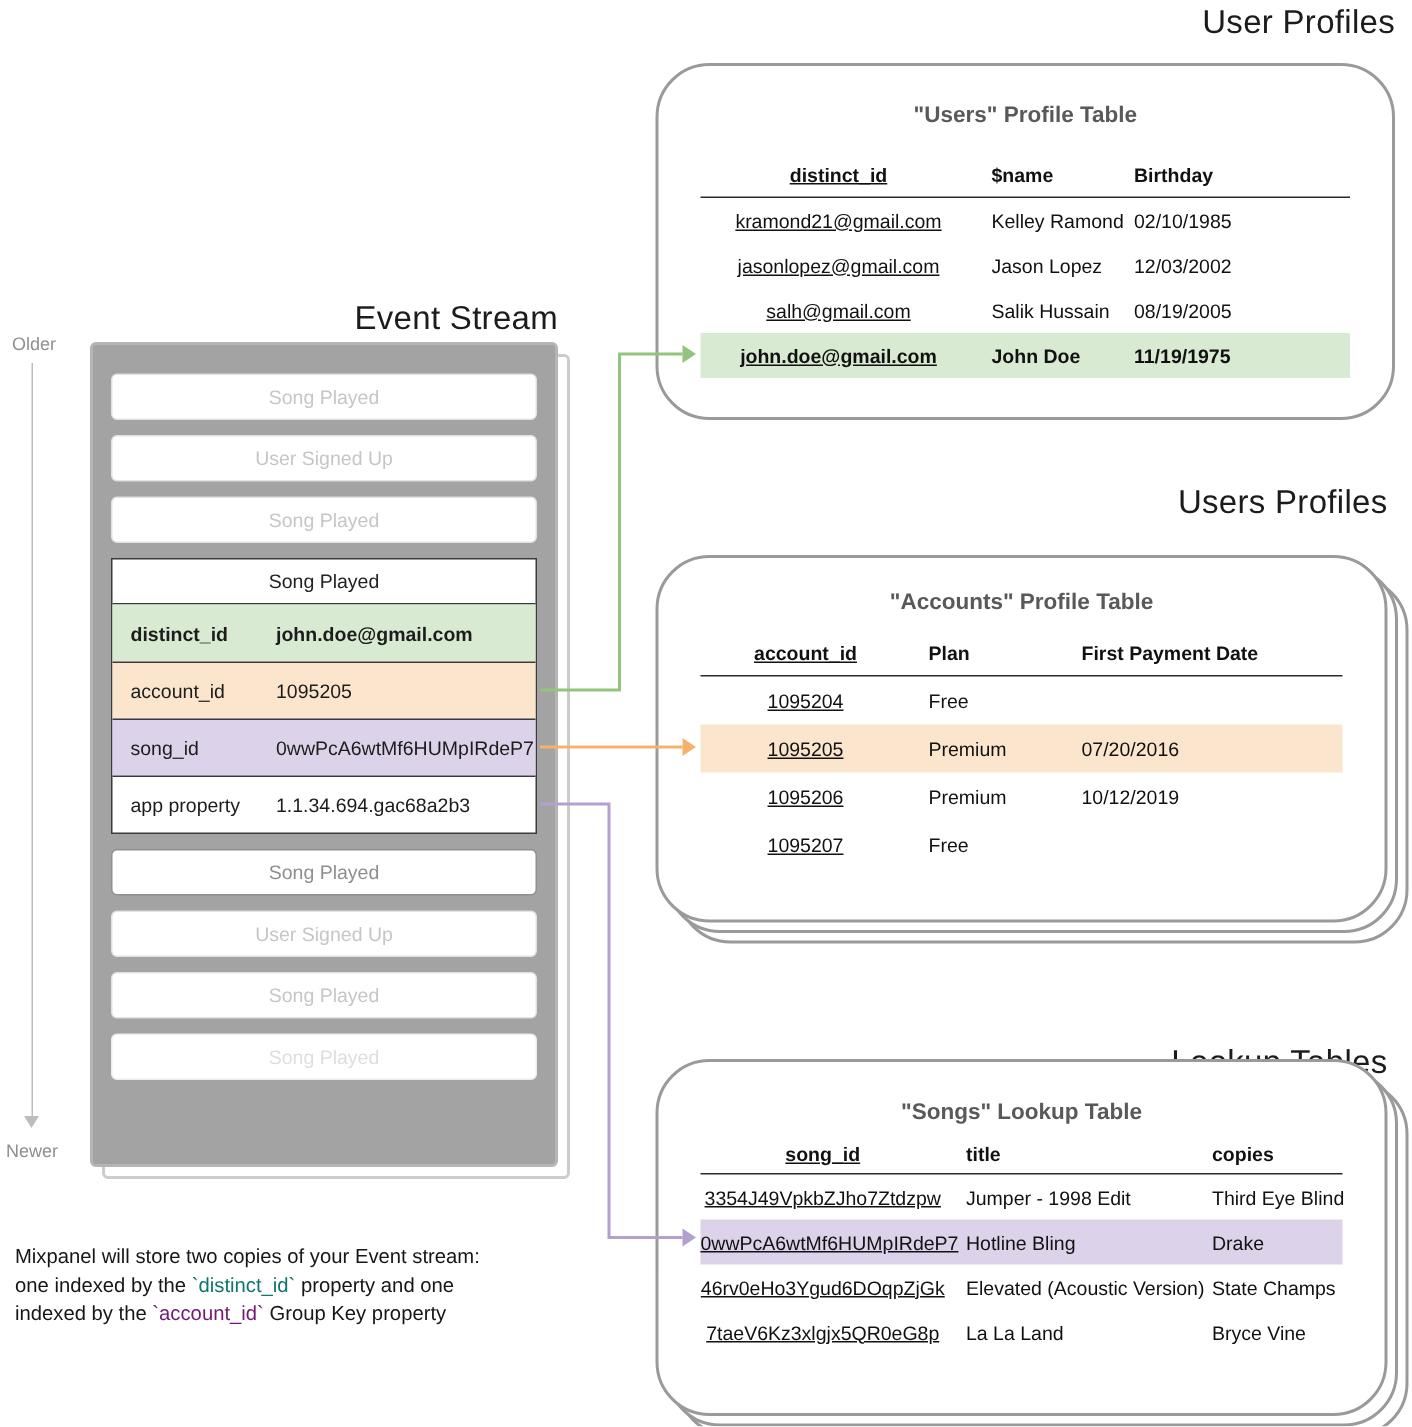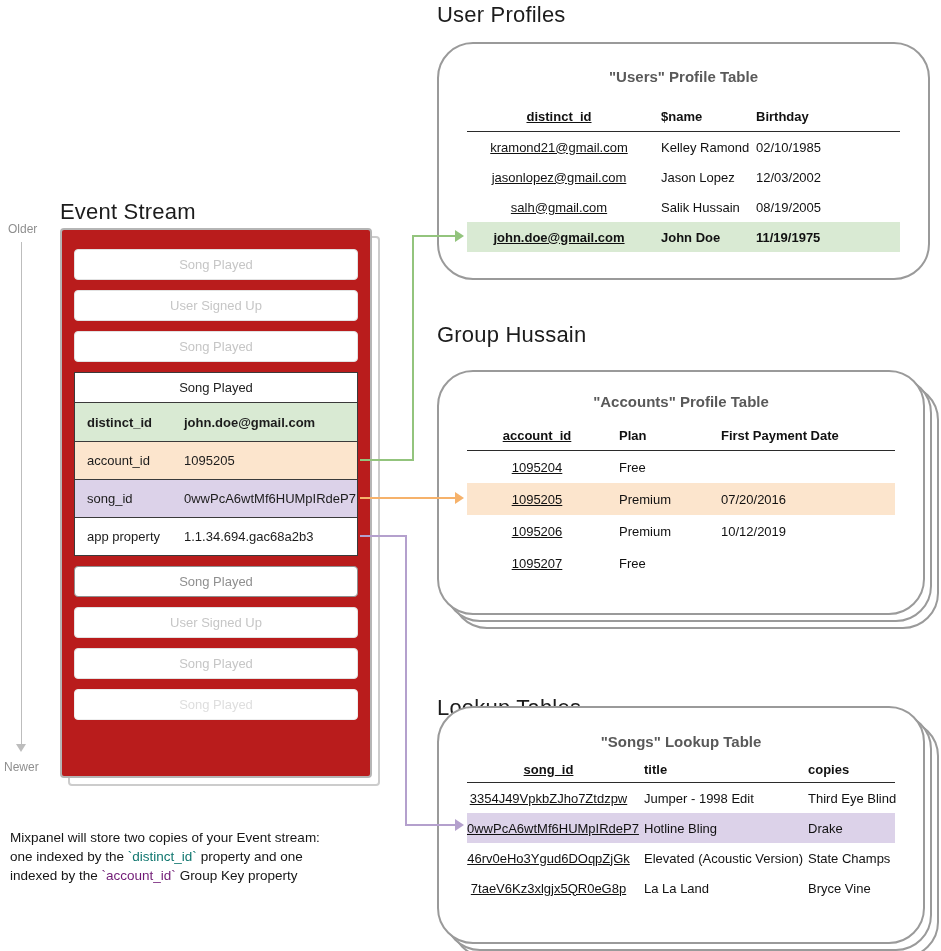--- a/index.html
+++ b/index.html
@@ -1,20 +1,20 @@
 <!DOCTYPE html>
 <html><head>
 <meta charset="utf-8">
 <style>
   * { margin:0; padding:0; box-sizing:border-box; }
   html,body { background:#fff; }
   body { font-family:"Liberation Sans","DejaVu Sans",sans-serif; color:#111; }
   .canvas { position:relative; width:941px; height:951px; background:#fff; overflow:hidden; }
 
-  .big-title { position:absolute; font-size:22px; color:#1c1c1c; text-align:left; letter-spacing:.2px; }
+  .big-title { position:absolute; font-size:22px; color:#1c1c1c; text-align:right; letter-spacing:.2px; }
 
   
   .cardwrap { position:absolute; }
   .layer { position:absolute; left:0; top:0; width:100%; height:100%;
            background:#fff; border:2px solid #9a9a9a; border-radius:36px; }
   .layer.l2 { transform:translate(14px,14px); }
   .layer.l1 { transform:translate(7px,7px); }
   .card { position:absolute; left:0; top:0; width:100%; height:100%;
           background:#fff; border:2px solid #9a9a9a; border-radius:36px; z-index:2; }
   .card-title { text-align:center; font-size:15px; font-weight:bold; color:#595959; line-height:18px; }
@@ -46,21 +46,21 @@
   .acct-wrap .ptable { margin-top:10px; }
 
   .songs-wrap { left:437px; top:706px; width:488px; height:238px; }
   .songs-wrap .card-title { margin-top:25px; }
   .songs-wrap .ptable { margin-top:6px; }
 
   
   .es-behind { position:absolute; left:68px; top:236px; width:312px; height:550px;
                border:2px solid #ccc; border-radius:4px; background:#fff; z-index:0; }
   .es-box { position:absolute; left:60px; top:228px; width:312px; height:550px;
-            border:2px solid #b5b5b5; border-radius:4px; background:#b91c1c; z-index:1;
+            border:2px solid #b5b5b5; border-radius:4px; background:#a3a3a3; z-index:1;
             padding:19px 12px 0 12px; }
   .evt { height:31px; line-height:29px; text-align:center; font-size:13px;
          border:1px solid #999; border-radius:4px; margin-bottom:10px; background:#fff; }
   .f-light   { color:#c6c6c6; border-color:#e2e2e2; }
   .f-med     { color:#8f8f8f; border-color:#8f8f8f; }
   .f-lighter { color:#dedede; border-color:#eeeeee; }
 
   .evt-detail { border:1px solid #3a3a3a; margin-bottom:10px; background:#fff; }
   .evt-detail-title { height:30px; line-height:30px; text-align:center; font-size:13px;
                       color:#222; border-bottom:1px solid #3a3a3a; }
@@ -84,21 +84,21 @@
 
   .connectors { position:absolute; left:0; top:0; z-index:3; pointer-events:none; }
 </style>
 </head>
 <body>
 
 <div class="canvas">
 
   <div class="big-title" style="left:437px; top:2px; width:493px;">User Profiles</div>
   <div class="big-title" style="left:60px; top:199px; width:312px;">Event Stream</div>
-  <div class="big-title" style="left:437px; top:322px; width:488px;">Group Hussain</div>
+  <div class="big-title" style="left:437px; top:322px; width:488px;">Users Profiles</div>
   <div class="big-title" style="left:437px; top:658px; width:488px;margin-top:37px;">Lookup Tables</div>
 
   <div class="axis-label" style="left:8px; top:222px;">Older</div>
   <div class="axis-line"></div>
   <div class="axis-arrow"></div>
   <div class="axis-label" style="left:4px; top:760px;">Newer</div>
 
   <div class="es-behind"></div>
   <div class="es-box">
     <div class="evt f-light">Song Played</div>

